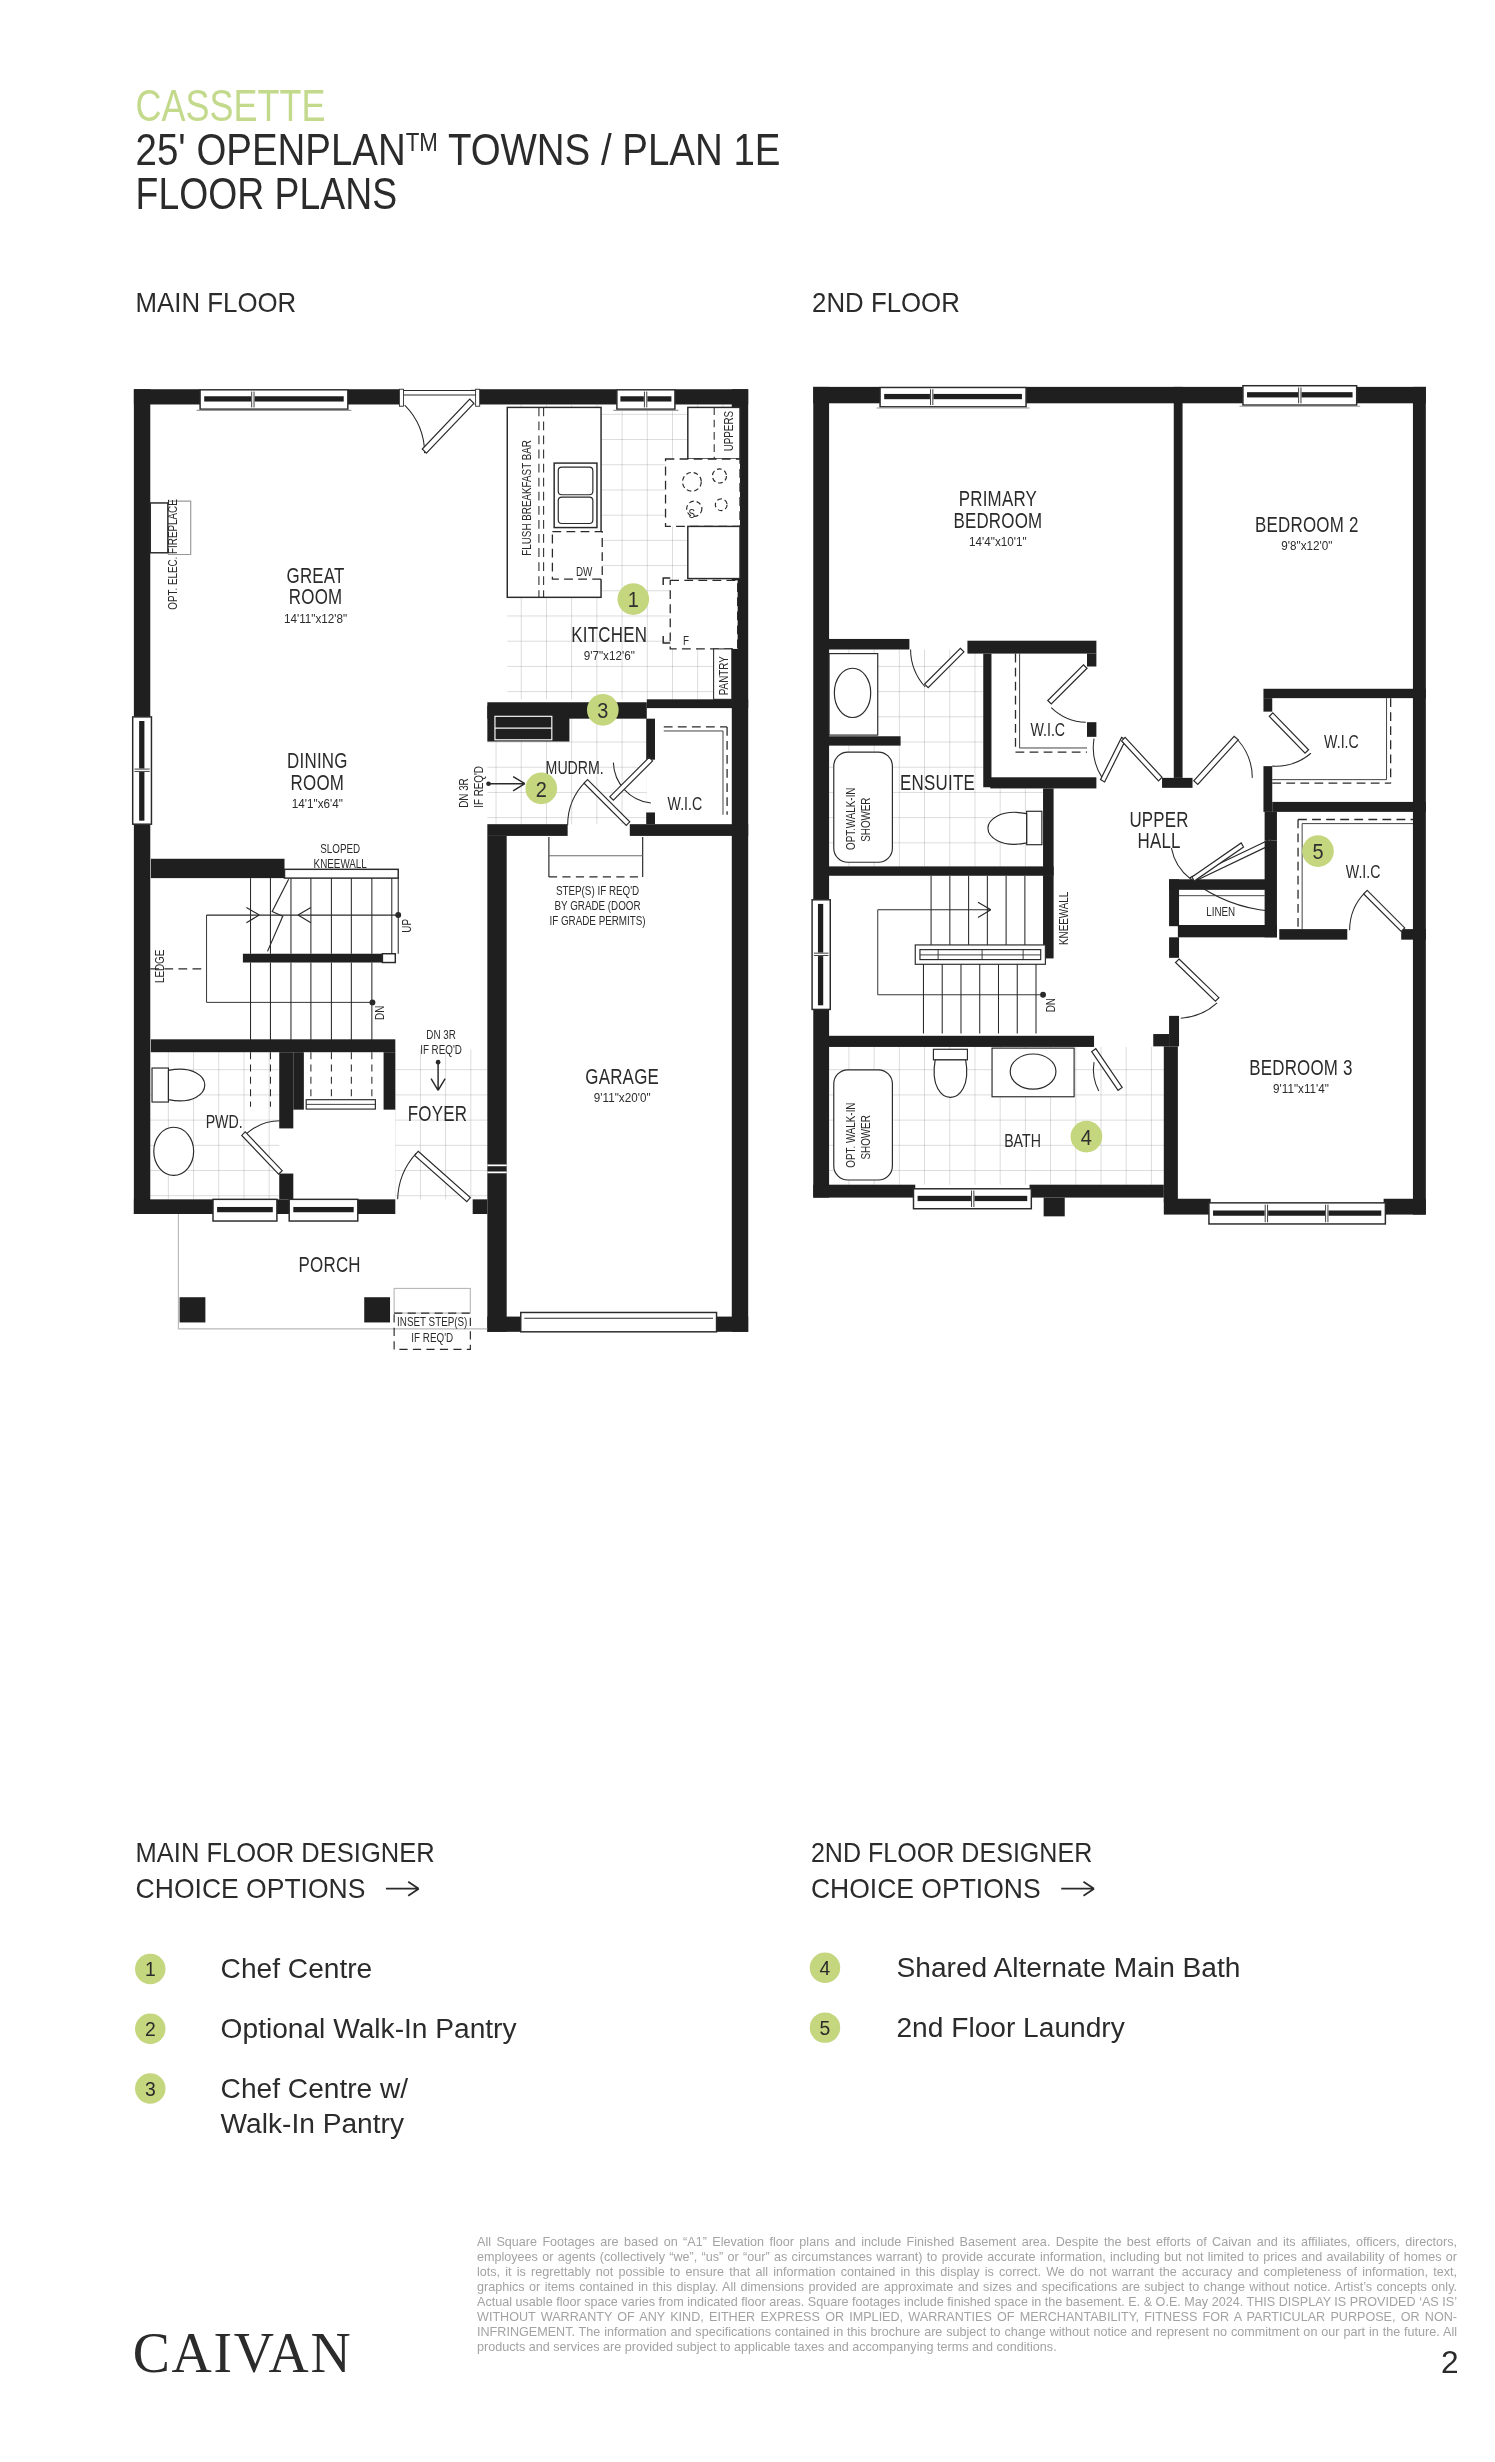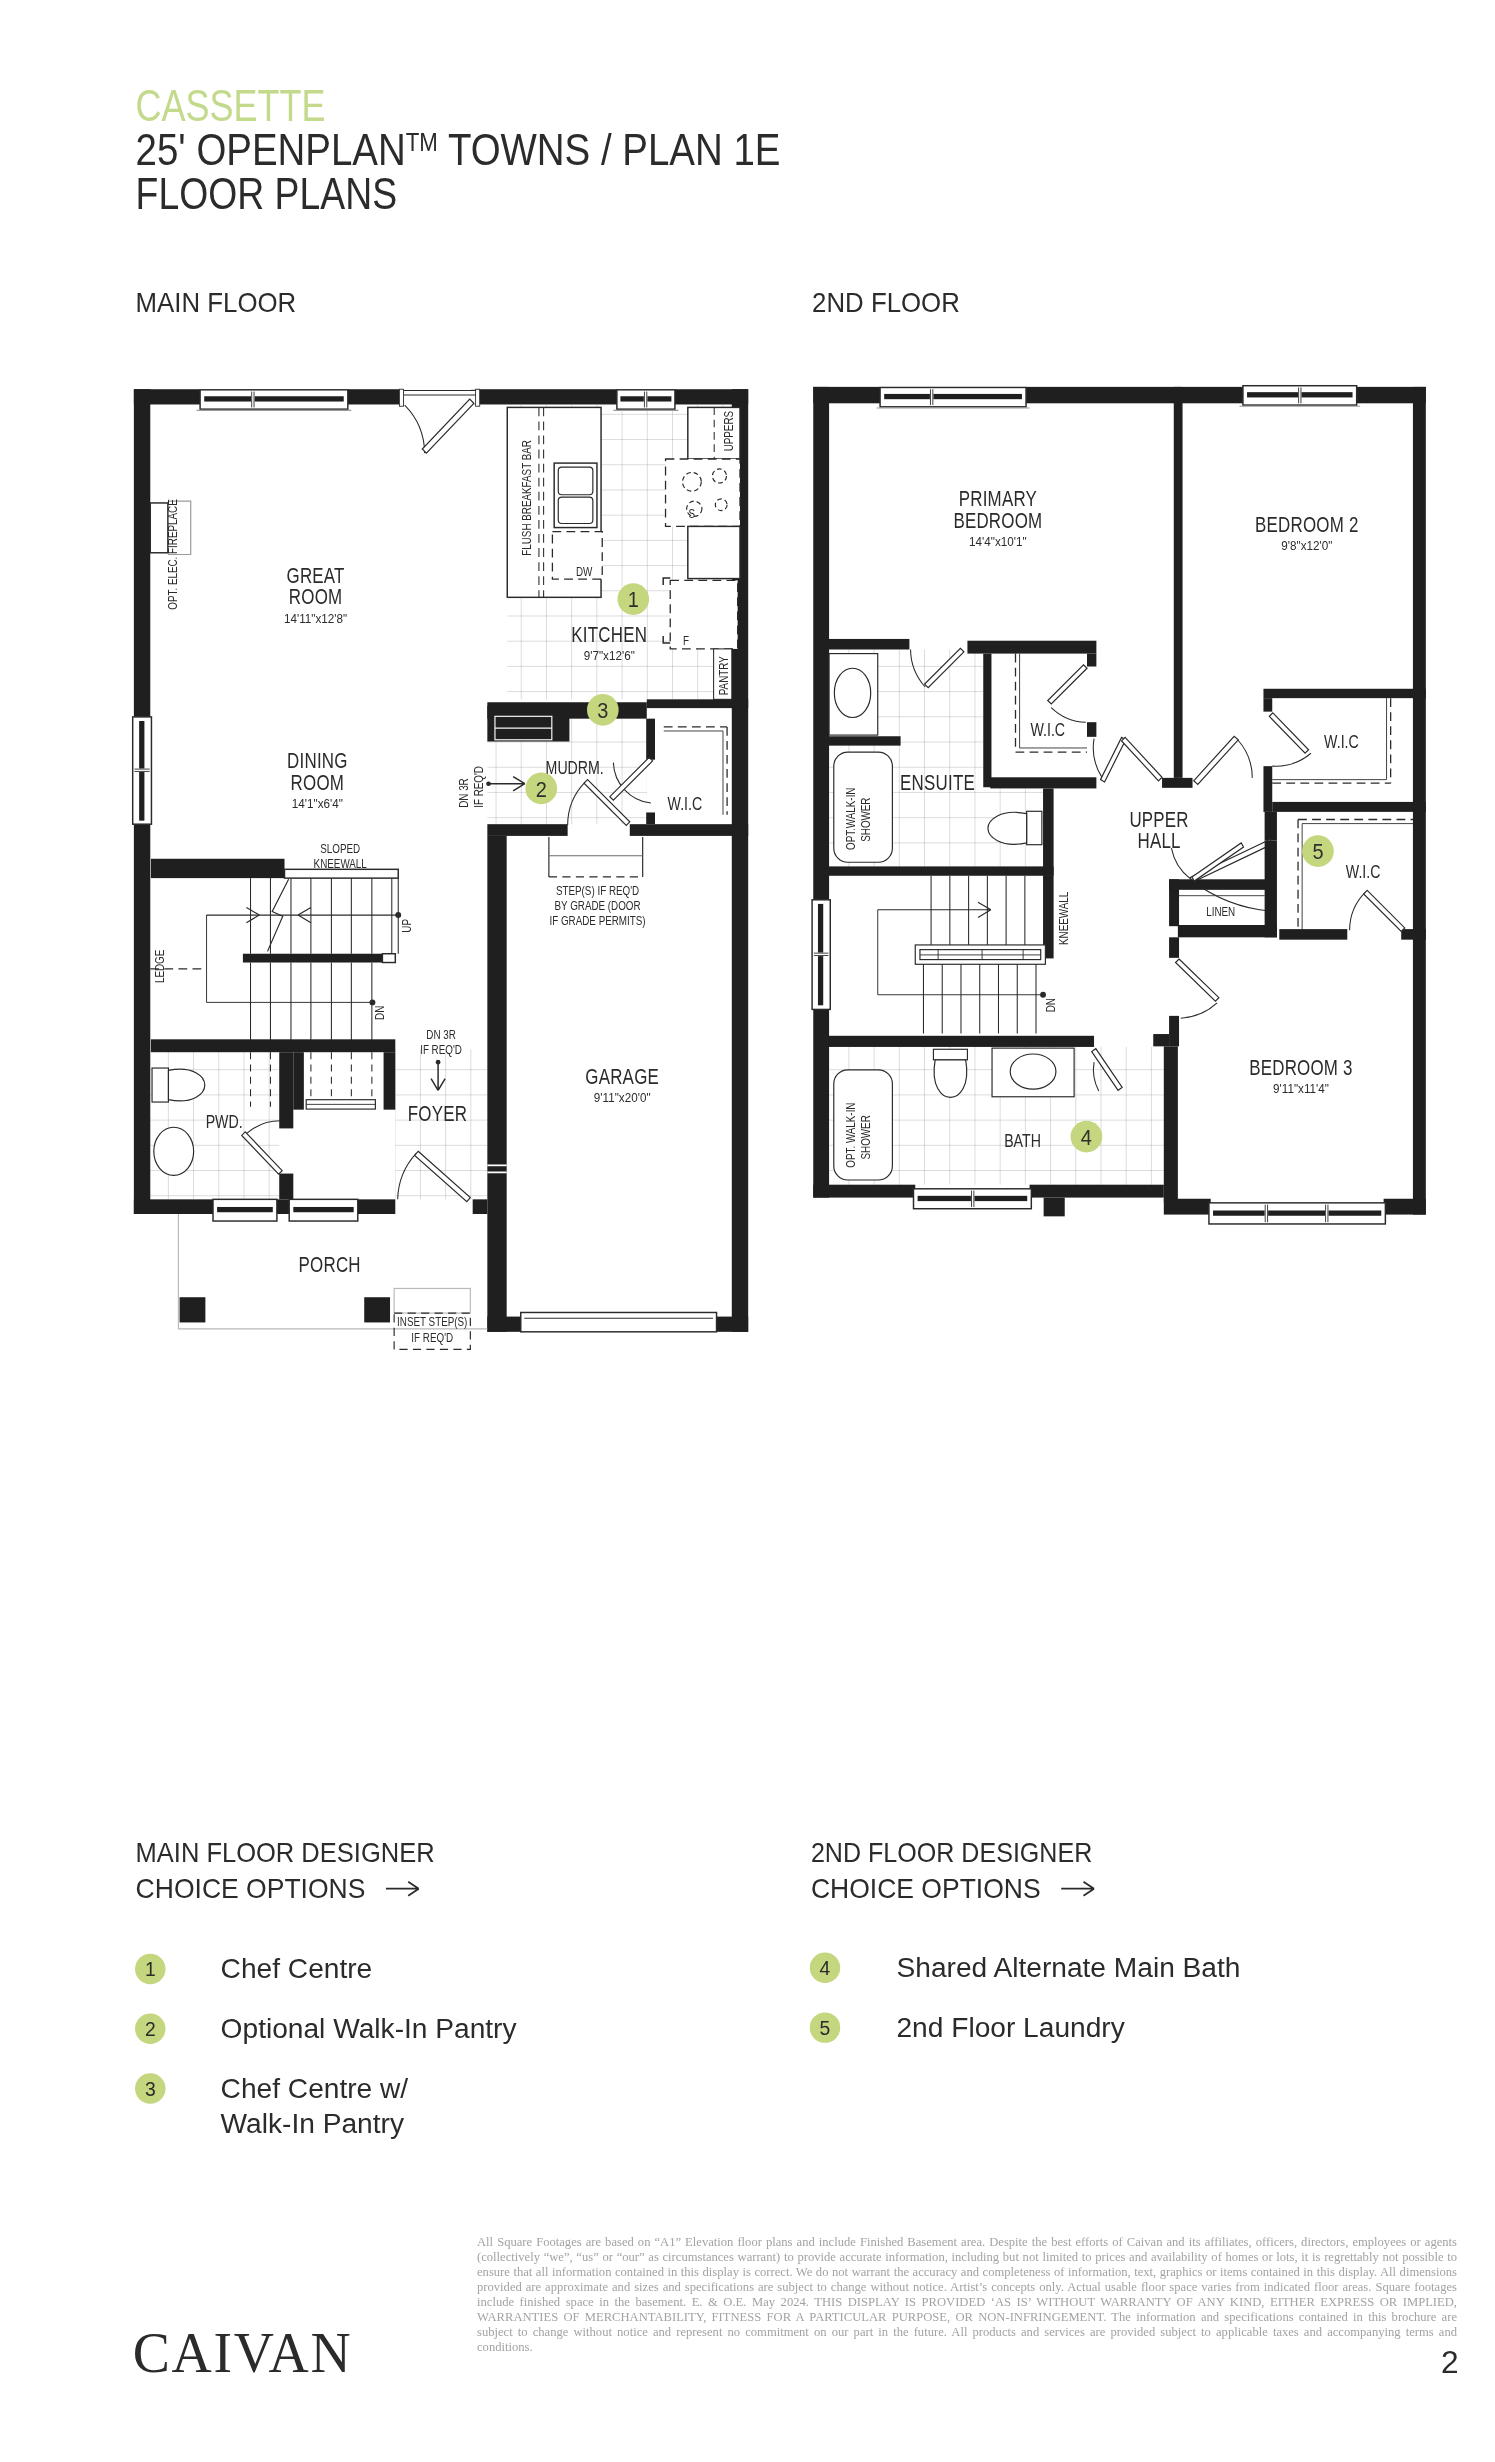--- a/index.html
+++ b/index.html
@@ -1,18 +1,18 @@
 <!DOCTYPE html>
 <html style="font-size:9.4px"><head>
 <meta charset="utf-8">
 <style>
 html,body{margin:0;padding:0;background:#ffffff;}
 #page{position:relative;width:1495px;height:2462px;overflow:hidden;background:#fff;font-family:"Liberation Sans",sans-serif;margin-left:47px;}
 #art{position:absolute;left:0;top:0;}
-#disc{position:absolute;left:430px;top:2235px;width:980px;font-size:12.6px;line-height:15px;color:#a3a3a3;text-align:justify;font-family:Liberation Serif, serif;}
+#disc{position:absolute;left:430px;top:2235px;width:980px;font-size:12.6px;line-height:15px;color:#a3a3a3;text-align:justify;font-family:Liberation Sans, sans-serif;}
 </style>
 </head>
 <body>
 <div id="page">
 <svg id="art" width="1495" height="2462" viewBox="0 0 2550 4200">
 <defs>
 <pattern id="grid" width="43" height="43" patternUnits="userSpaceOnUse" patternTransform="translate(34 18)">
           <path d="M43 0H0V43" fill="none" stroke="#9b9b9b" stroke-width="1.2"></path>
         </pattern>
 </defs>

